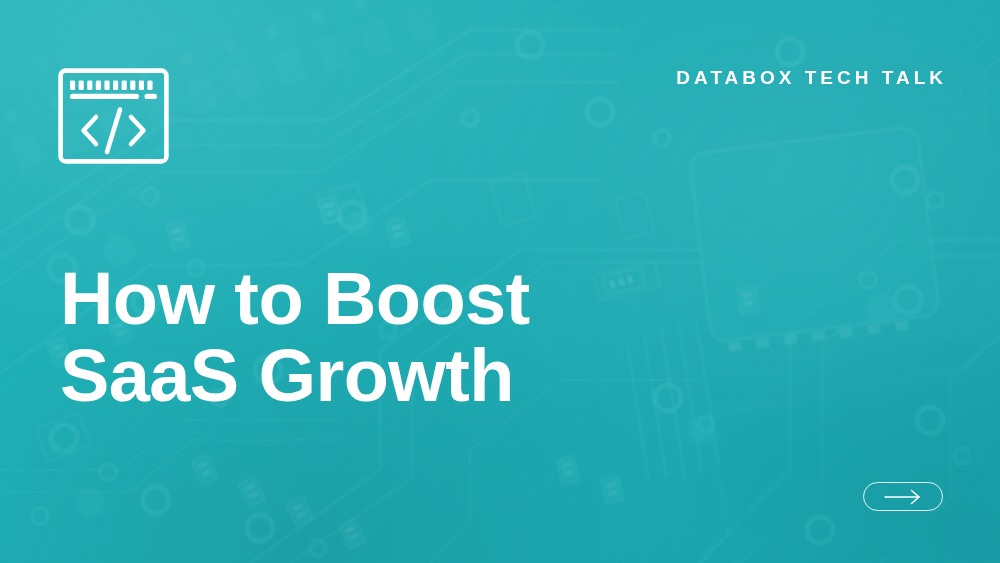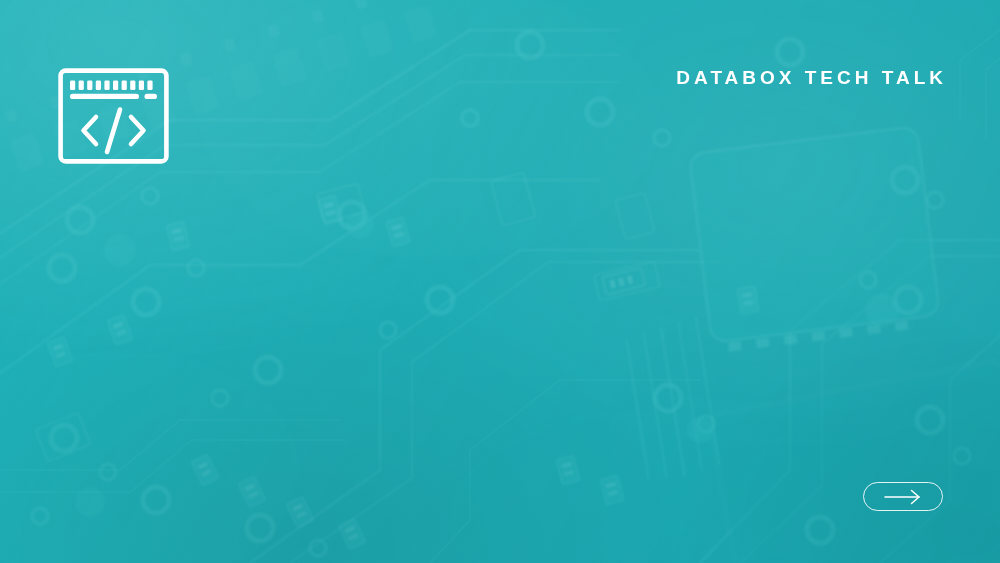--- a/index.html
+++ b/index.html
@@ -365,20 +365,24 @@
       <g fill="none" stroke="#ffffff" stroke-width="4.6" stroke-linecap="round" stroke-linejoin="round">
         <polyline points="38,49 25.5,62.5 38,76"></polyline>
         <polyline points="73,49 85.5,62.5 73,76"></polyline>
         <line x1="62" y1="41.5" x2="49" y2="84"></line>
       </g>
     </svg>
   </div>
 
   <div class="eyebrow">DATABOX TECH TALK</div>
 
+  <div class="title-block">
+    <div class="title-line">How to Boost</div>
+    <div class="title-line">SaaS Growth</div>
+  </div>
 
 
   <button class="arrow-pill" type="button" aria-label="Next">
     <span>
       <svg width="42" height="16" viewBox="0 0 42 16" xmlns="http://www.w3.org/2000/svg" aria-hidden="true">
         <g fill="none" stroke="#ffffff" stroke-width="1.5" stroke-linecap="round" stroke-linejoin="round">
           <line x1="3" y1="8" x2="37" y2="8"></line>
           <polyline points="29.5,1.5 37,8 29.5,14.5"></polyline>
         </g>
       </svg>

